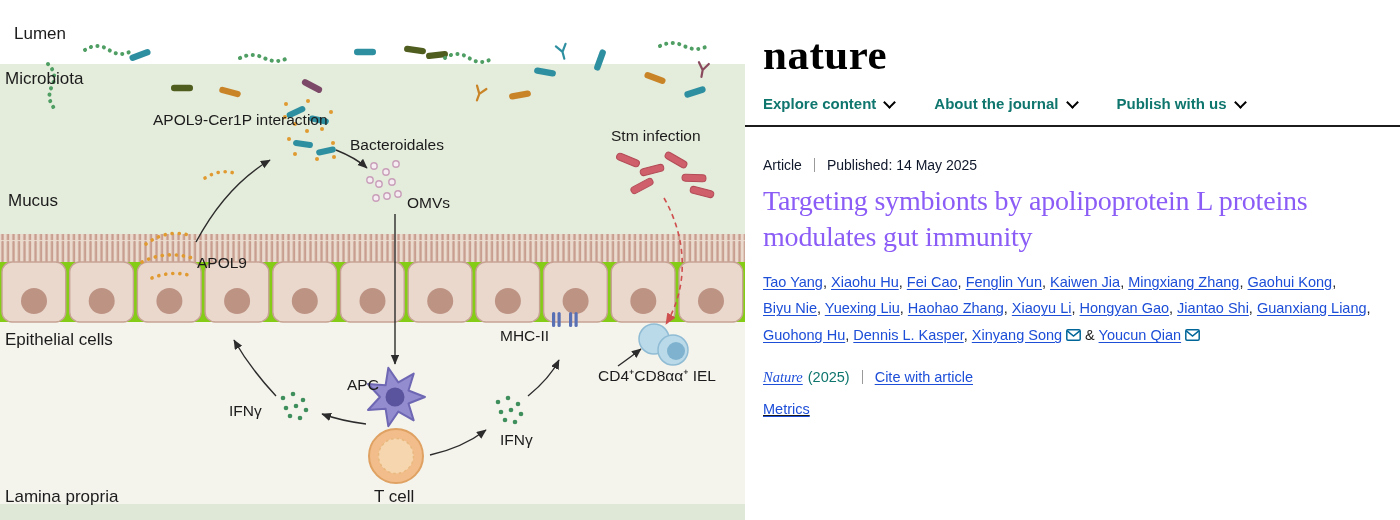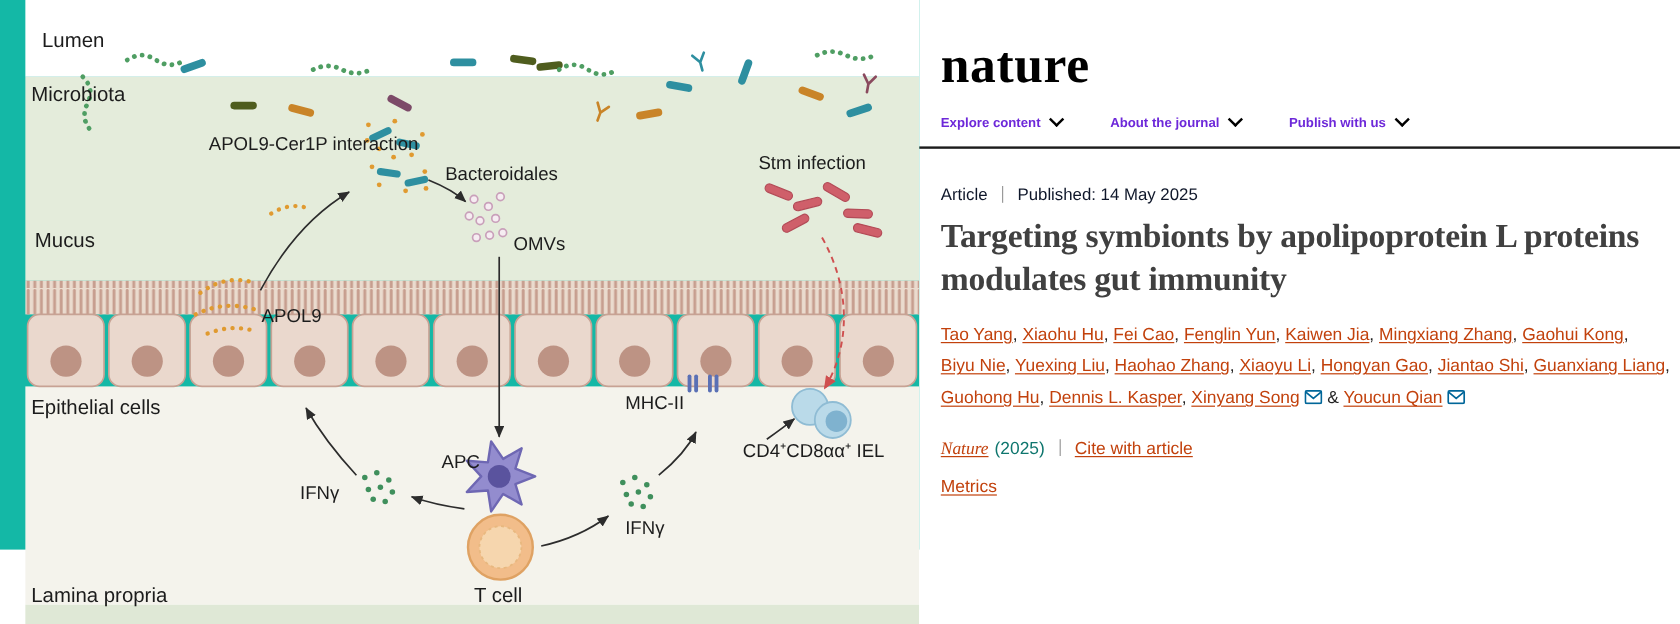--- a/index.html
+++ b/index.html
@@ -1,40 +1,40 @@
 <!DOCTYPE html>
 <html><head>
 <meta charset="utf-8">
 <style>
   html,body{margin:0;padding:0;background:#fff;font-family:"Liberation Sans",sans-serif;}
   .page{display:flex;width:1400px;height:520px;overflow:hidden;background:#fff;}
-  .figure-panel{width:745px;height:458px;flex:0 0 745px;position:relative;background:#14b8a6;padding-left:21px;}
+  .figure-panel{width:745px;height:458px;flex:0 0 745px;position:relative;background:#84cc16;}
   .figure-panel svg{display:block;}
   .site-panel{flex:1;height:456px;padding-left:18px;box-sizing:border-box;background:#fff;color:#1a1a1a;}
   .logo{font-family:"Liberation Serif",serif;font-weight:700;font-size:43px;color:#000;margin-top:30px;letter-spacing:.5px;}
-  .main-nav{margin-top:16px;display:flex;gap:40px;font-weight:700;font-size:11px;color:#6d28d9;}
+  .main-nav{margin-top:16px;display:flex;gap:40px;font-weight:700;font-size:15px;color:#0f766e;}
   .nav-item{cursor:pointer;white-space:nowrap;}
   .chev{display:inline-block;width:7px;height:7px;border-right:2px solid #000;border-bottom:2px solid #000;transform:rotate(45deg);margin-left:9px;vertical-align:2px;}
   .nav-rule{height:0;border-bottom:2px solid #1c1c1c;margin:13px 0 0 -18px;}
   .breadcrumb{margin-top:21px;font-size:13.5px;color:#555;}
-  .link{color:#c2410c;text-decoration:underline;text-underline-offset:2px;cursor:pointer;}
+  .link{color:#1d4ed8;text-decoration:underline;text-underline-offset:2px;cursor:pointer;}
   .link-crumb{color:#555;text-decoration:underline;text-underline-offset:2px;cursor:pointer;}
   .crumb-current{color:#222;}
   .crumb-sep{display:inline-block;width:6px;height:6px;border-right:1.5px solid #aaa;border-bottom:1.5px solid #aaa;transform:rotate(-45deg);margin:0 11px;vertical-align:1px;}
   .meta{margin-top:30px;font-size:14px;color:#0f172a;}
   .vbar{display:inline-block;width:1px;height:14px;background:#9a9a9a;margin:0 12px;vertical-align:-2px;}
-  .title{font-family:"Liberation Serif",serif;font-weight:700;font-size:28px;line-height:1.28;color:#404040;width:600px;margin:10px 0 0 0;letter-spacing:-.2px;}
+  .title{font-family:"Liberation Serif",serif;font-weight:400;font-size:28px;line-height:1.28;color:#8b5cf6;width:600px;margin:10px 0 0 0;letter-spacing:-.2px;}
   .authors{width:635px;font-size:14.5px;line-height:1.85;margin:14px 0 0 0;color:#222;}
   .authors .author{white-space:nowrap;}
   .sep{color:#222;}
   .env{margin-left:4px;vertical-align:-1px;}
   .citation{margin:20px 0 0 0;font-size:14.5px;color:#222;}
   .citation em{font-family:"Liberation Serif",serif;}
   .year{margin-left:5px;color:#0f766e;}
-  .metrics{margin:15px 16px 0 0;font-size:14.5px;}
+  .metrics{margin:15px 16px 0 0;font-size:14.5px;text-decoration:underline;}
 </style>
 </head>
 <body>
 
 <div class="page">
 
   <div class="figure-panel">
     <svg viewBox="0 0 745 520" width="745" height="520">
       <defs>
         <marker id="arr" markerWidth="9" markerHeight="8" refX="6.5" refY="3" orient="auto">

